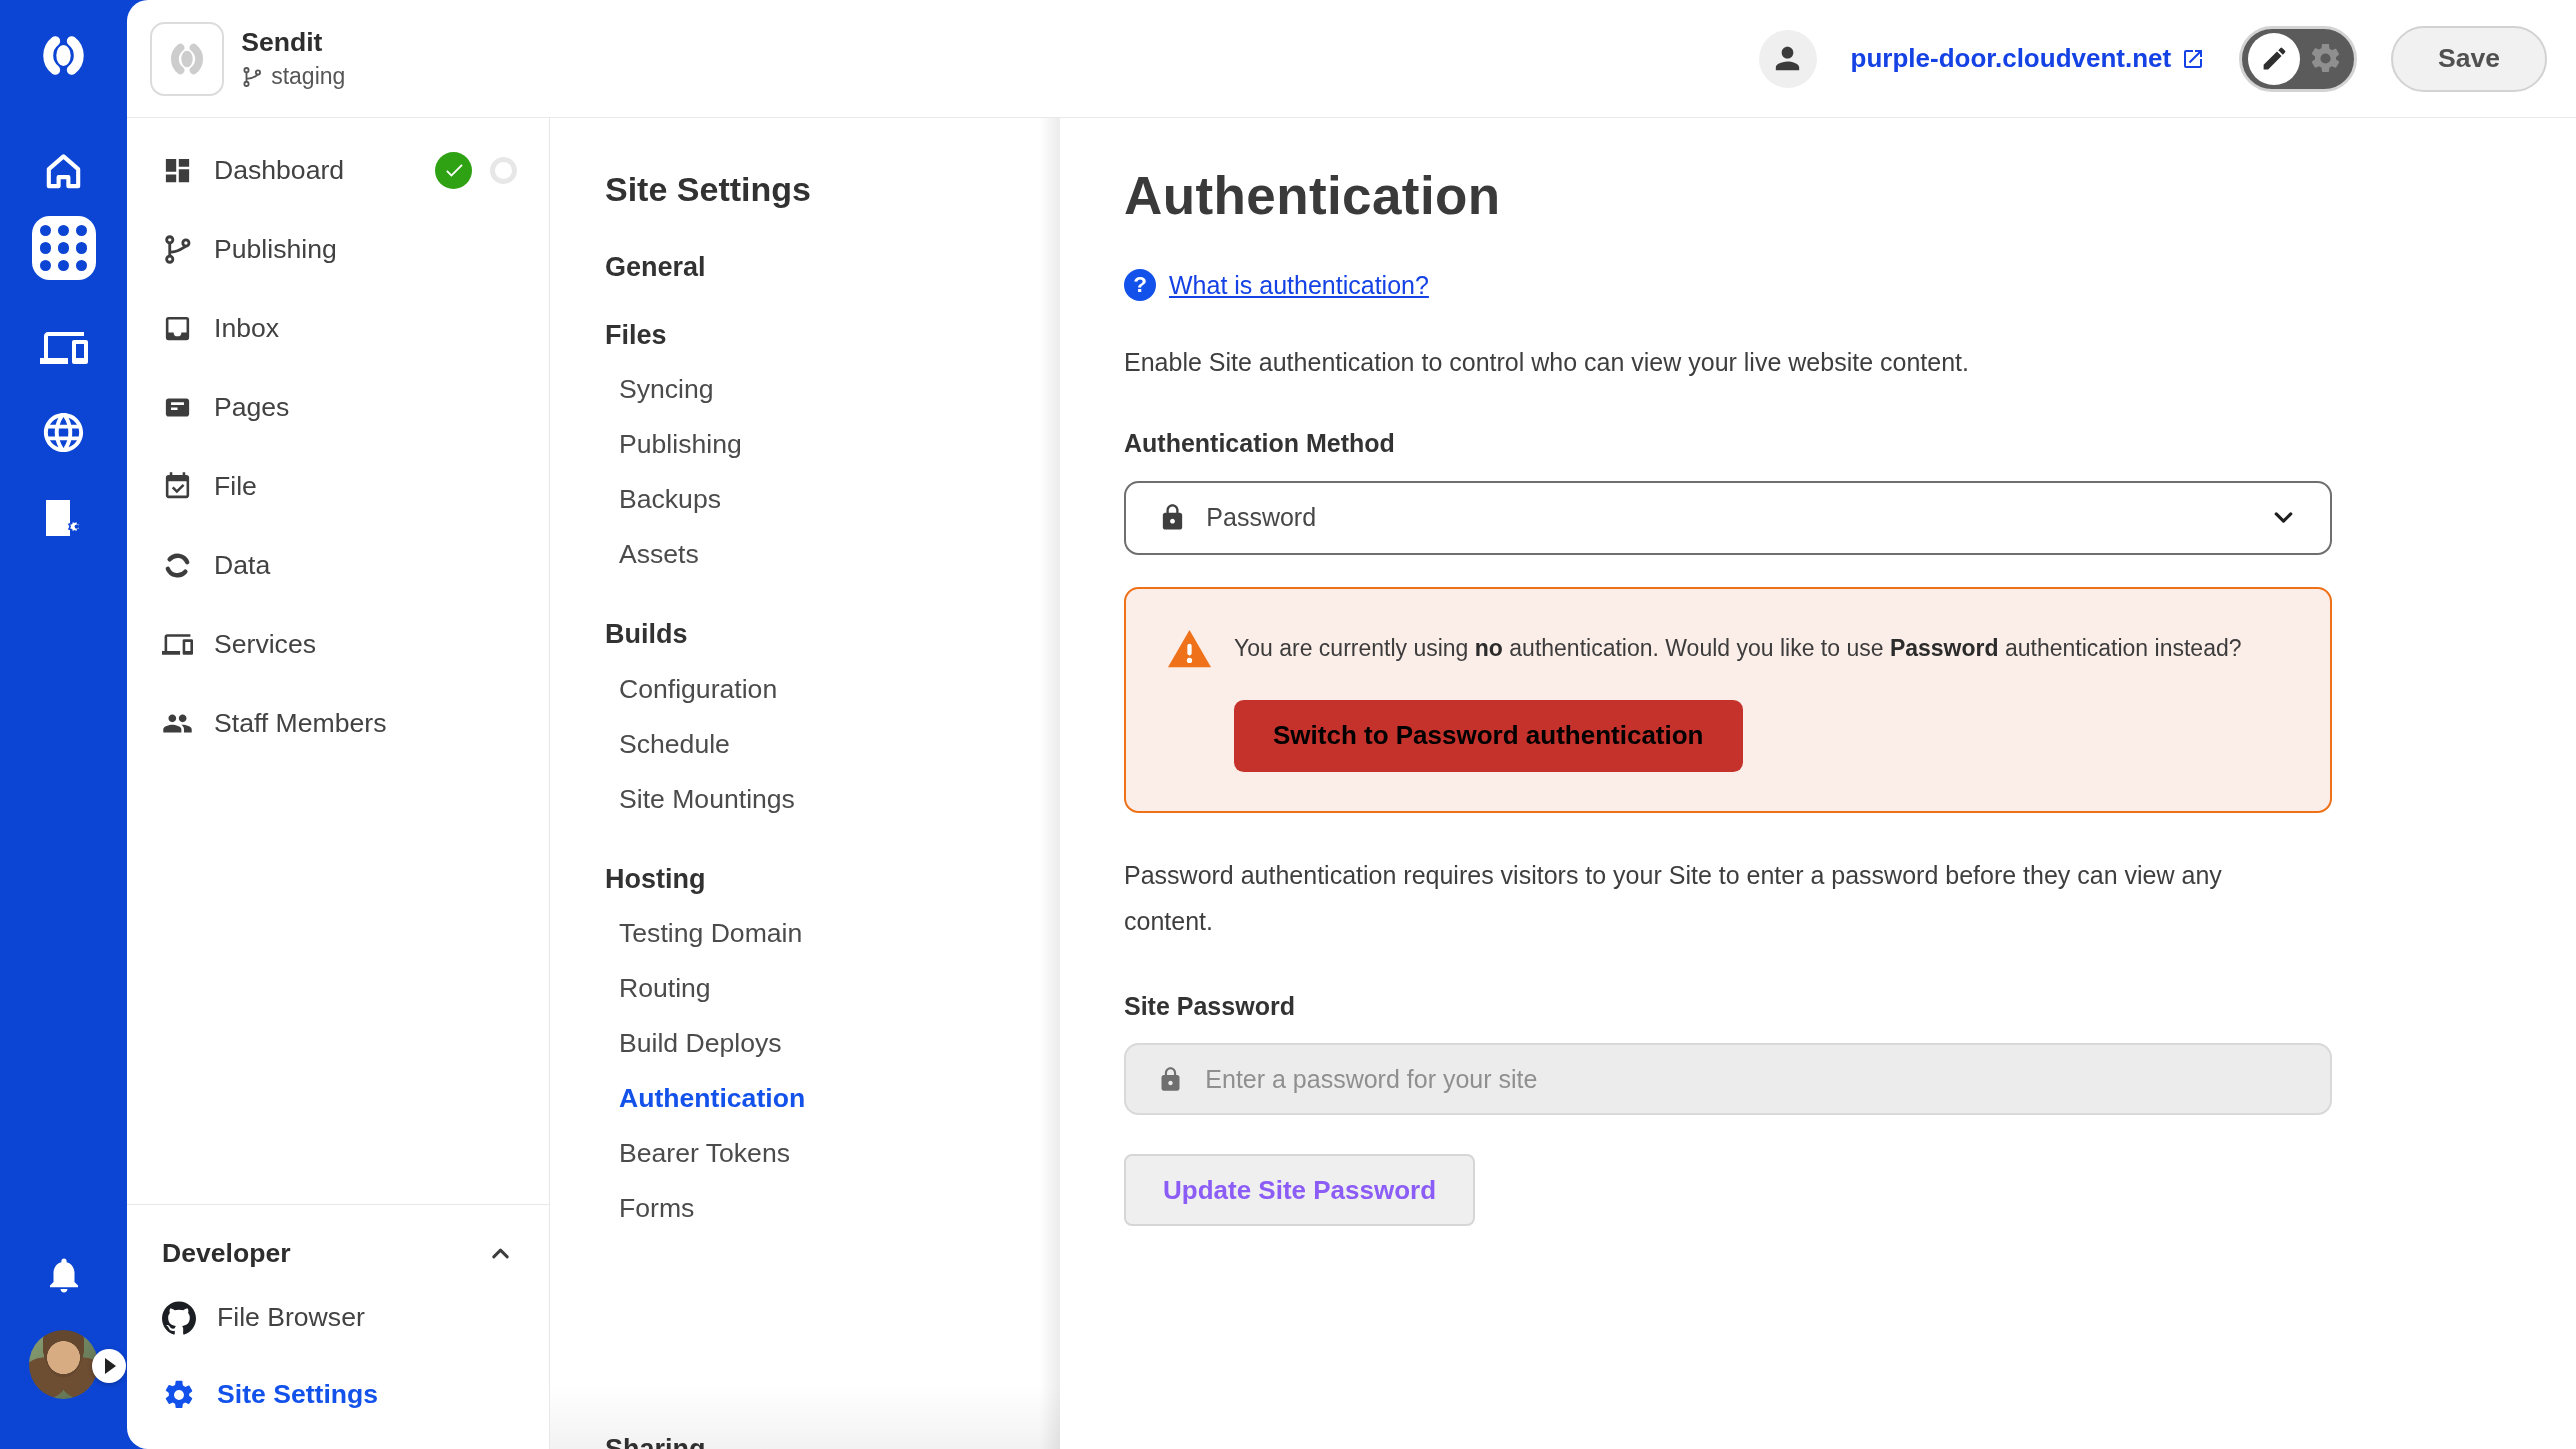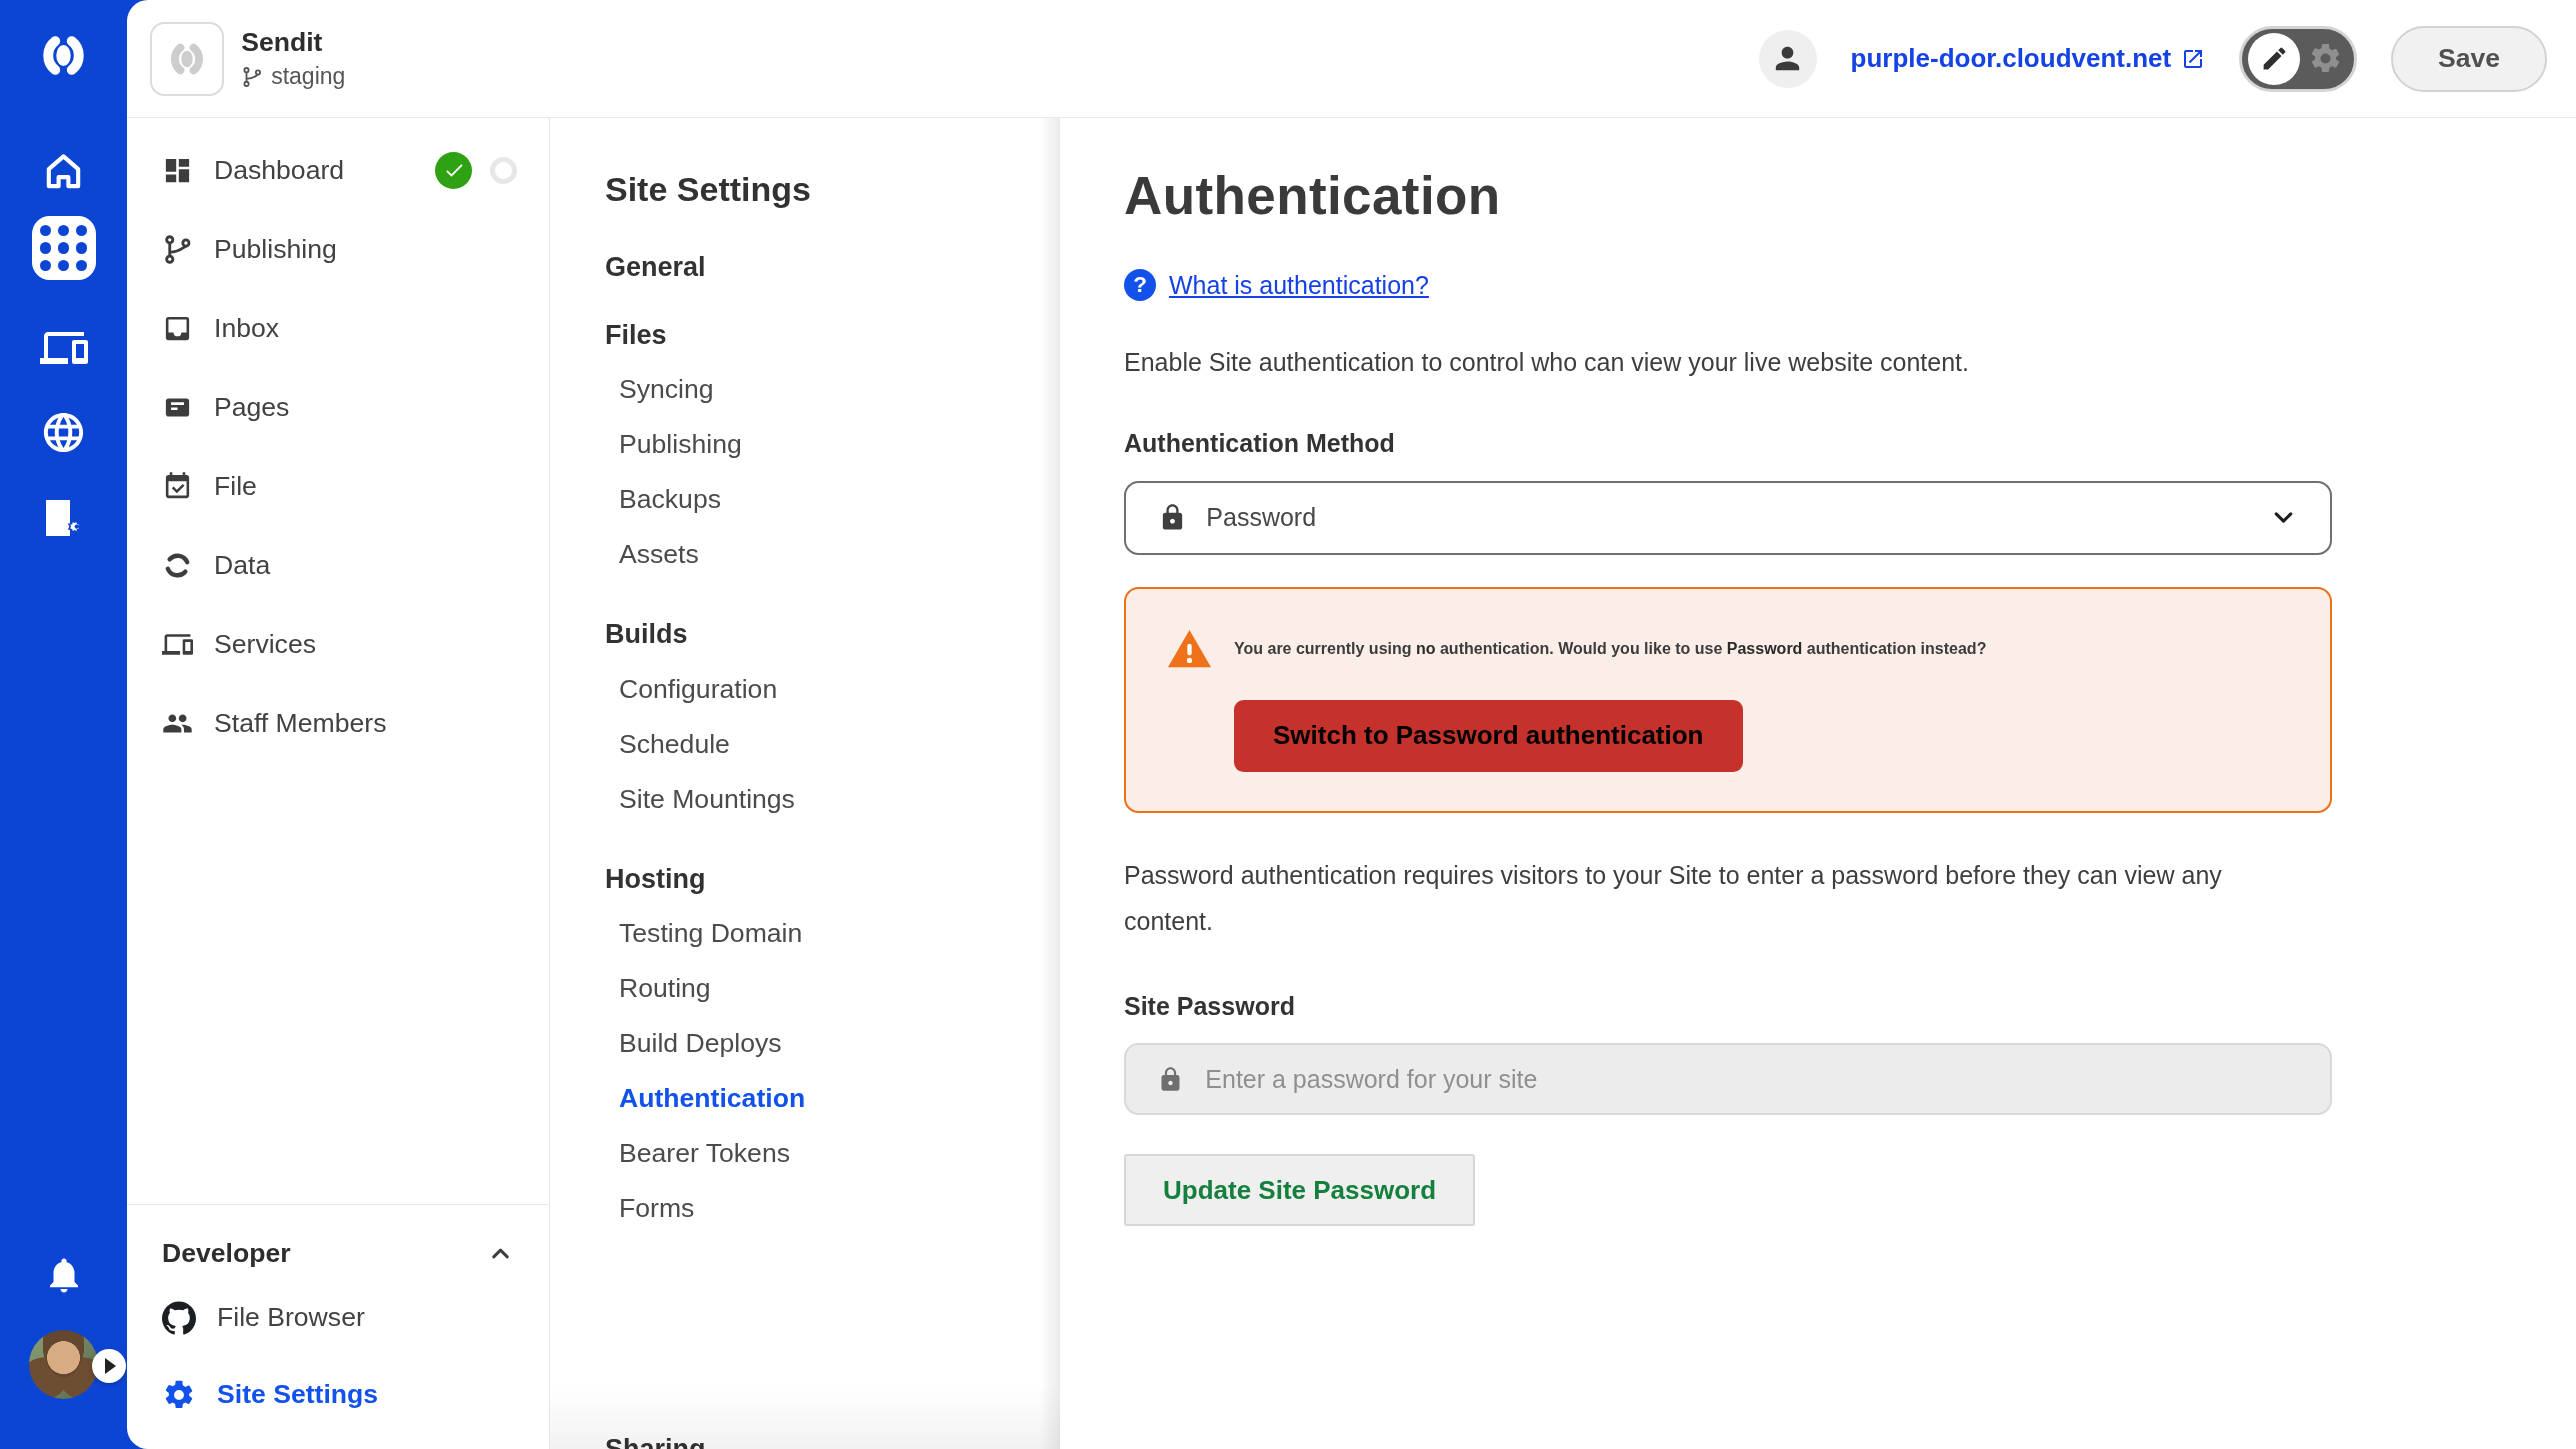--- a/index.html
+++ b/index.html
@@ -99,33 +99,33 @@
   .help-link{color:#1442E4;font-size:25px;text-decoration:underline;}
   .intro{font-size:25px;color:#3E3E3E;margin:0 0 52px 0;}
   .field-label{font-size:25px;font-weight:700;color:#333;margin-bottom:22.5px;}
   .select{width:1208px;height:74px;border:2.4px solid #6F6F6F;border-radius:14.5px;background:#fff;
     display:flex;align-items:center;padding:0 32px;gap:19.3px;}
   .select .val{font-size:25px;color:#474747;}
   .select .chev{margin-left:auto;}
   .warning{width:1208px;border:2.4px solid #EE7118;border-radius:14.5px;background:#FBEDE7;
     margin-top:32px;padding:37px 40px 39px 40px;display:flex;gap:21px;}
   .warning .w-body{flex:1;}
-  .warning .w-text{font-size:16px;line-height:45px;color:#3C3C3C;max-width:1022px;font-weight:bold;}
+  .warning .w-text{font-size:23px;line-height:45px;color:#3C3C3C;max-width:1022px;}
   .warning .w-text b{color:#2B2B2B;}
   .danger-btn{margin-top:29px;height:72px;border-radius:9.7px;background:#C4322B;border:none;
     color:#000000;font-size:26px;font-weight:700;padding:0 39px;display:inline-flex;align-items:center;
     font-family:inherit;}
   .note{font-size:25px;line-height:46px;color:#3E3E3E;max-width:1127px;margin:39px 0 48px 0;}
   .pw-input{width:1208px;height:72px;background:#ECECEC;border:2.4px solid #D9D9D9;border-radius:14.5px;
     display:flex;align-items:center;padding:0 31px;gap:19.3px;margin-bottom:39px;}
   .pw-input input{border:none;background:transparent;outline:none;font-size:25px;color:#4a4a4a;
     flex:1;font-family:inherit;}
   .pw-input input::placeholder{color:#8F8F8F;}
-  .ghost-btn{height:72px;border-radius:3px;background:#EFEFEF;border:2.4px solid #D6D6D6;
-    color:#15803d;font-size:26px;font-weight:700;padding:0 37px;display:inline-flex;align-items:center;
+  .ghost-btn{height:72px;border-radius:8px;background:#EFEFEF;border:2.4px solid #D6D6D6;
+    color:#8b5cf6;font-size:26px;font-weight:700;padding:0 37px;display:inline-flex;align-items:center;
     font-family:inherit;}
 </style>
 </head>
 <body>
 
 <div class="rail">
   <div class="icon-btn rail-logo">
     <svg width="53" height="53" viewBox="0 0 48 48">
       <ellipse cx="24" cy="24" rx="6.5" ry="9.5" fill="#fff"></ellipse>
       <path d="M16.5 11 a16.5 16.5 0 0 0 0 26" stroke="#fff" stroke-width="9" fill="none" stroke-linecap="round"></path>

